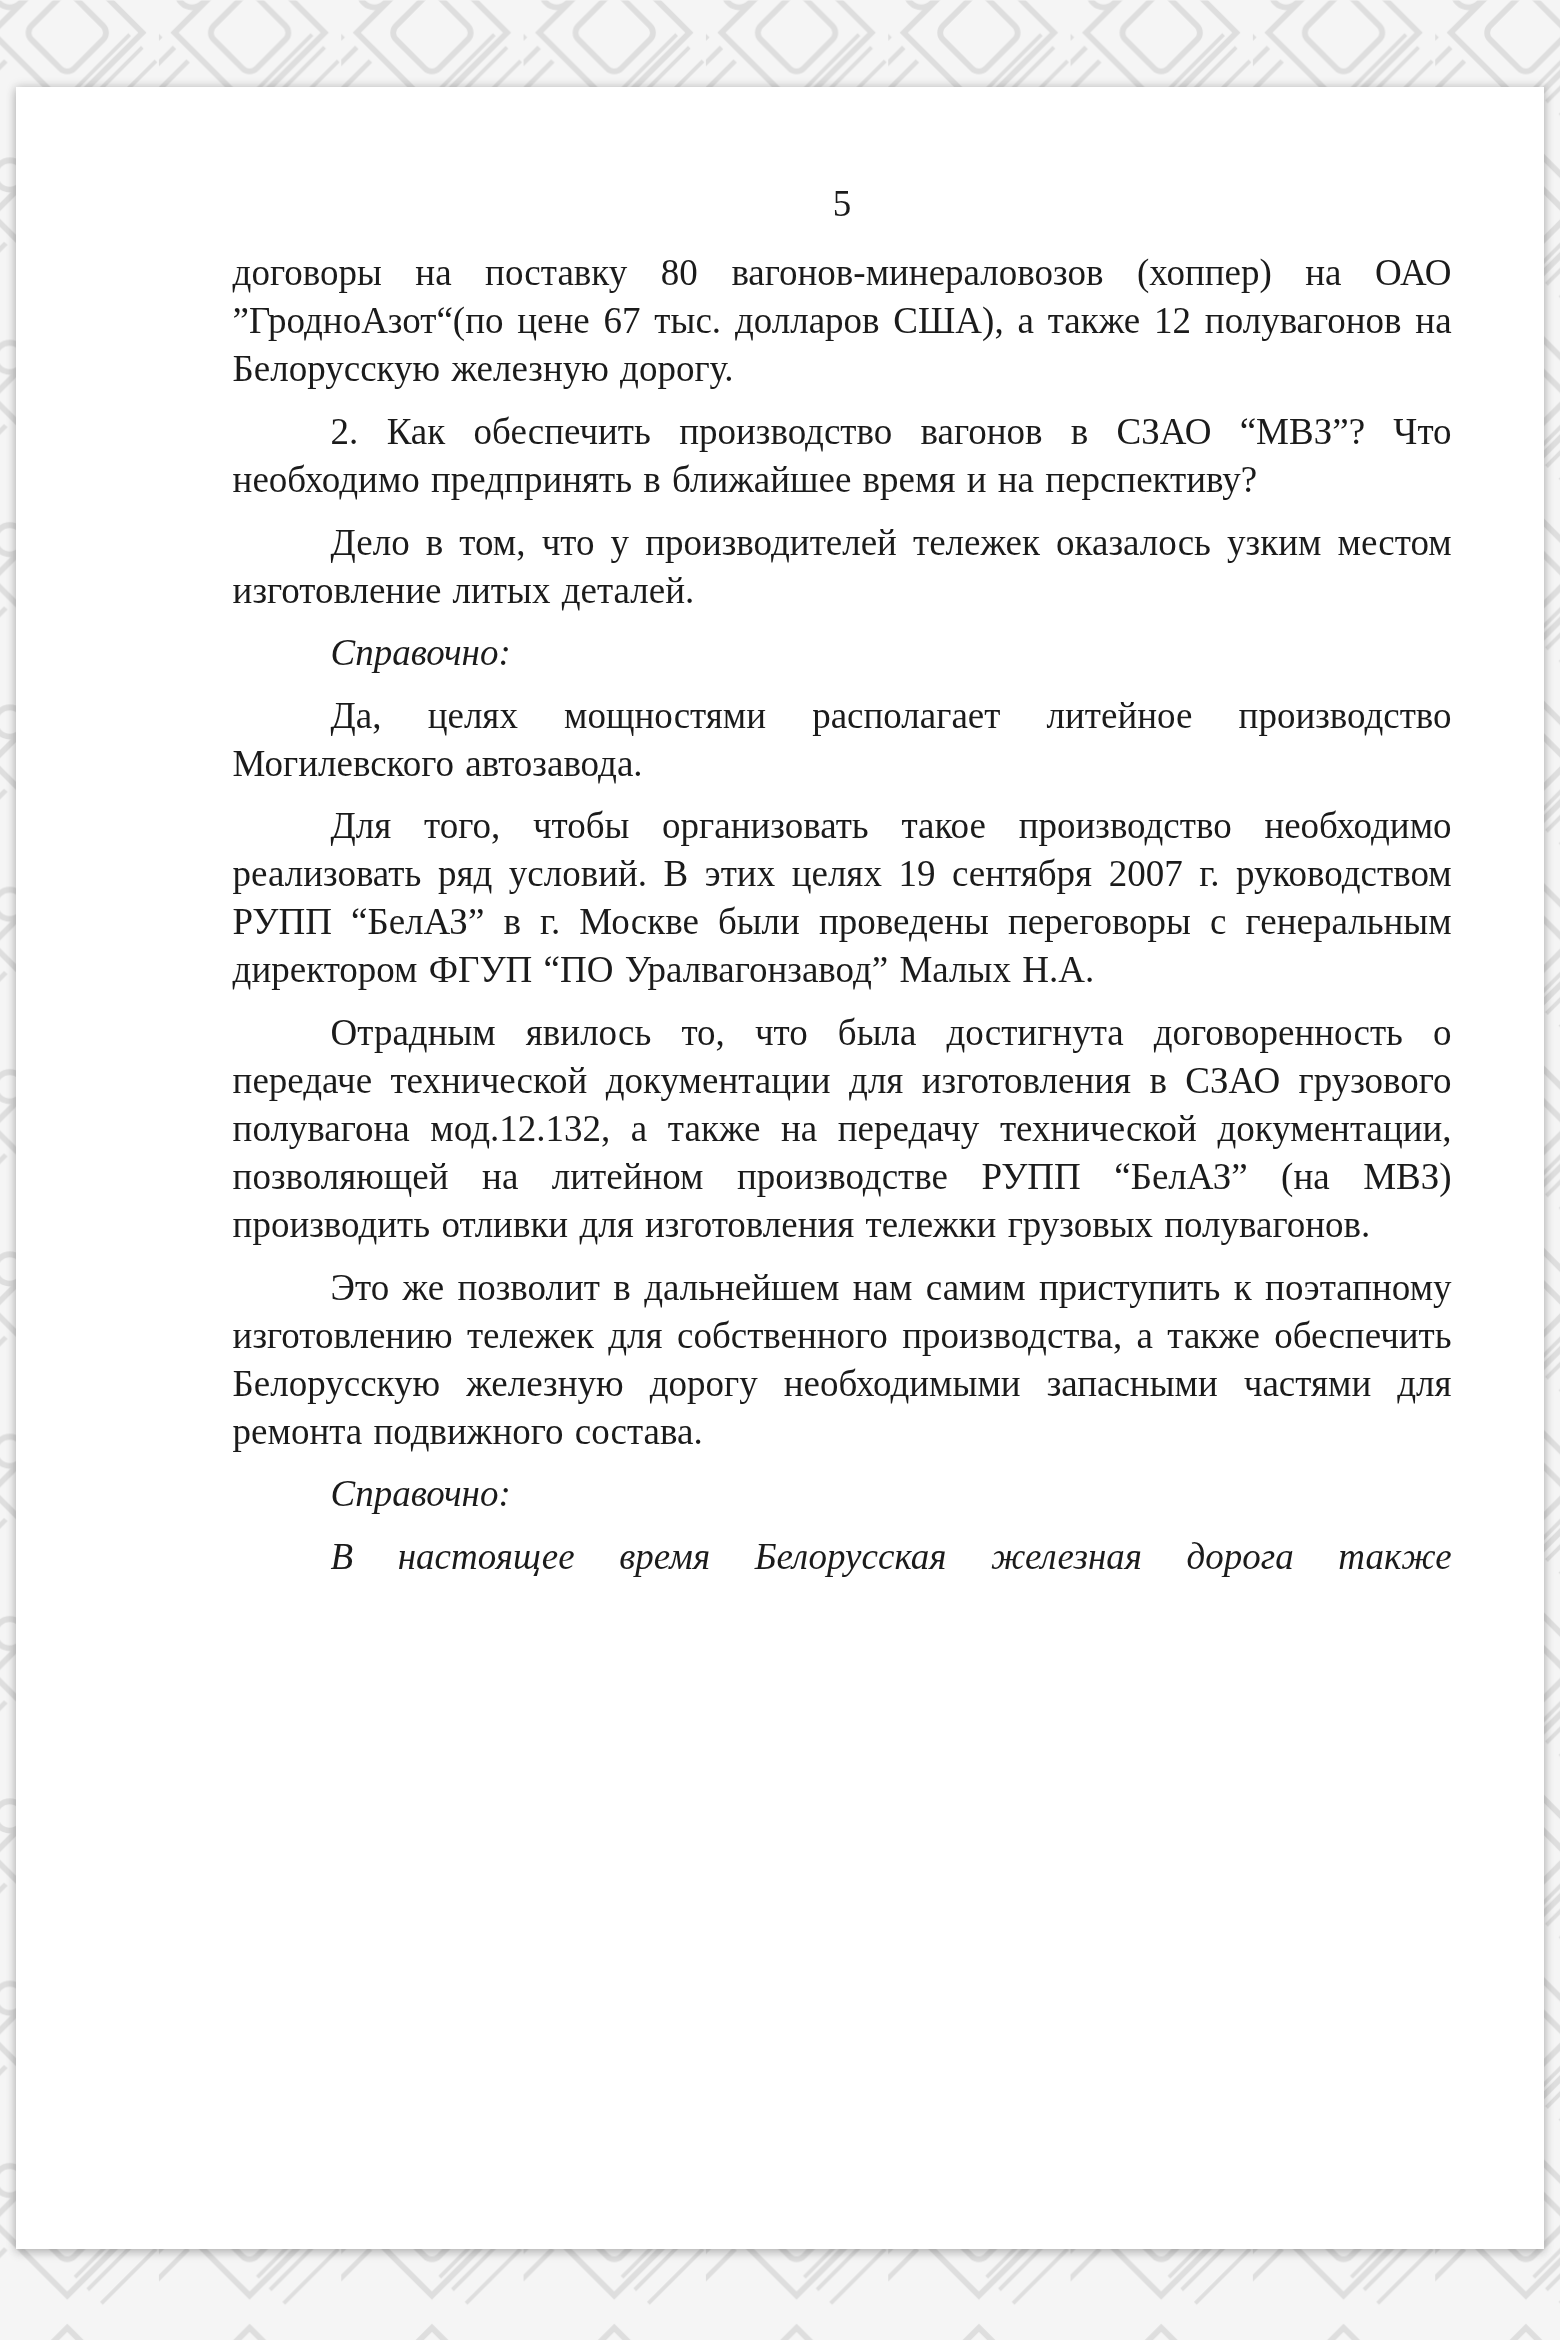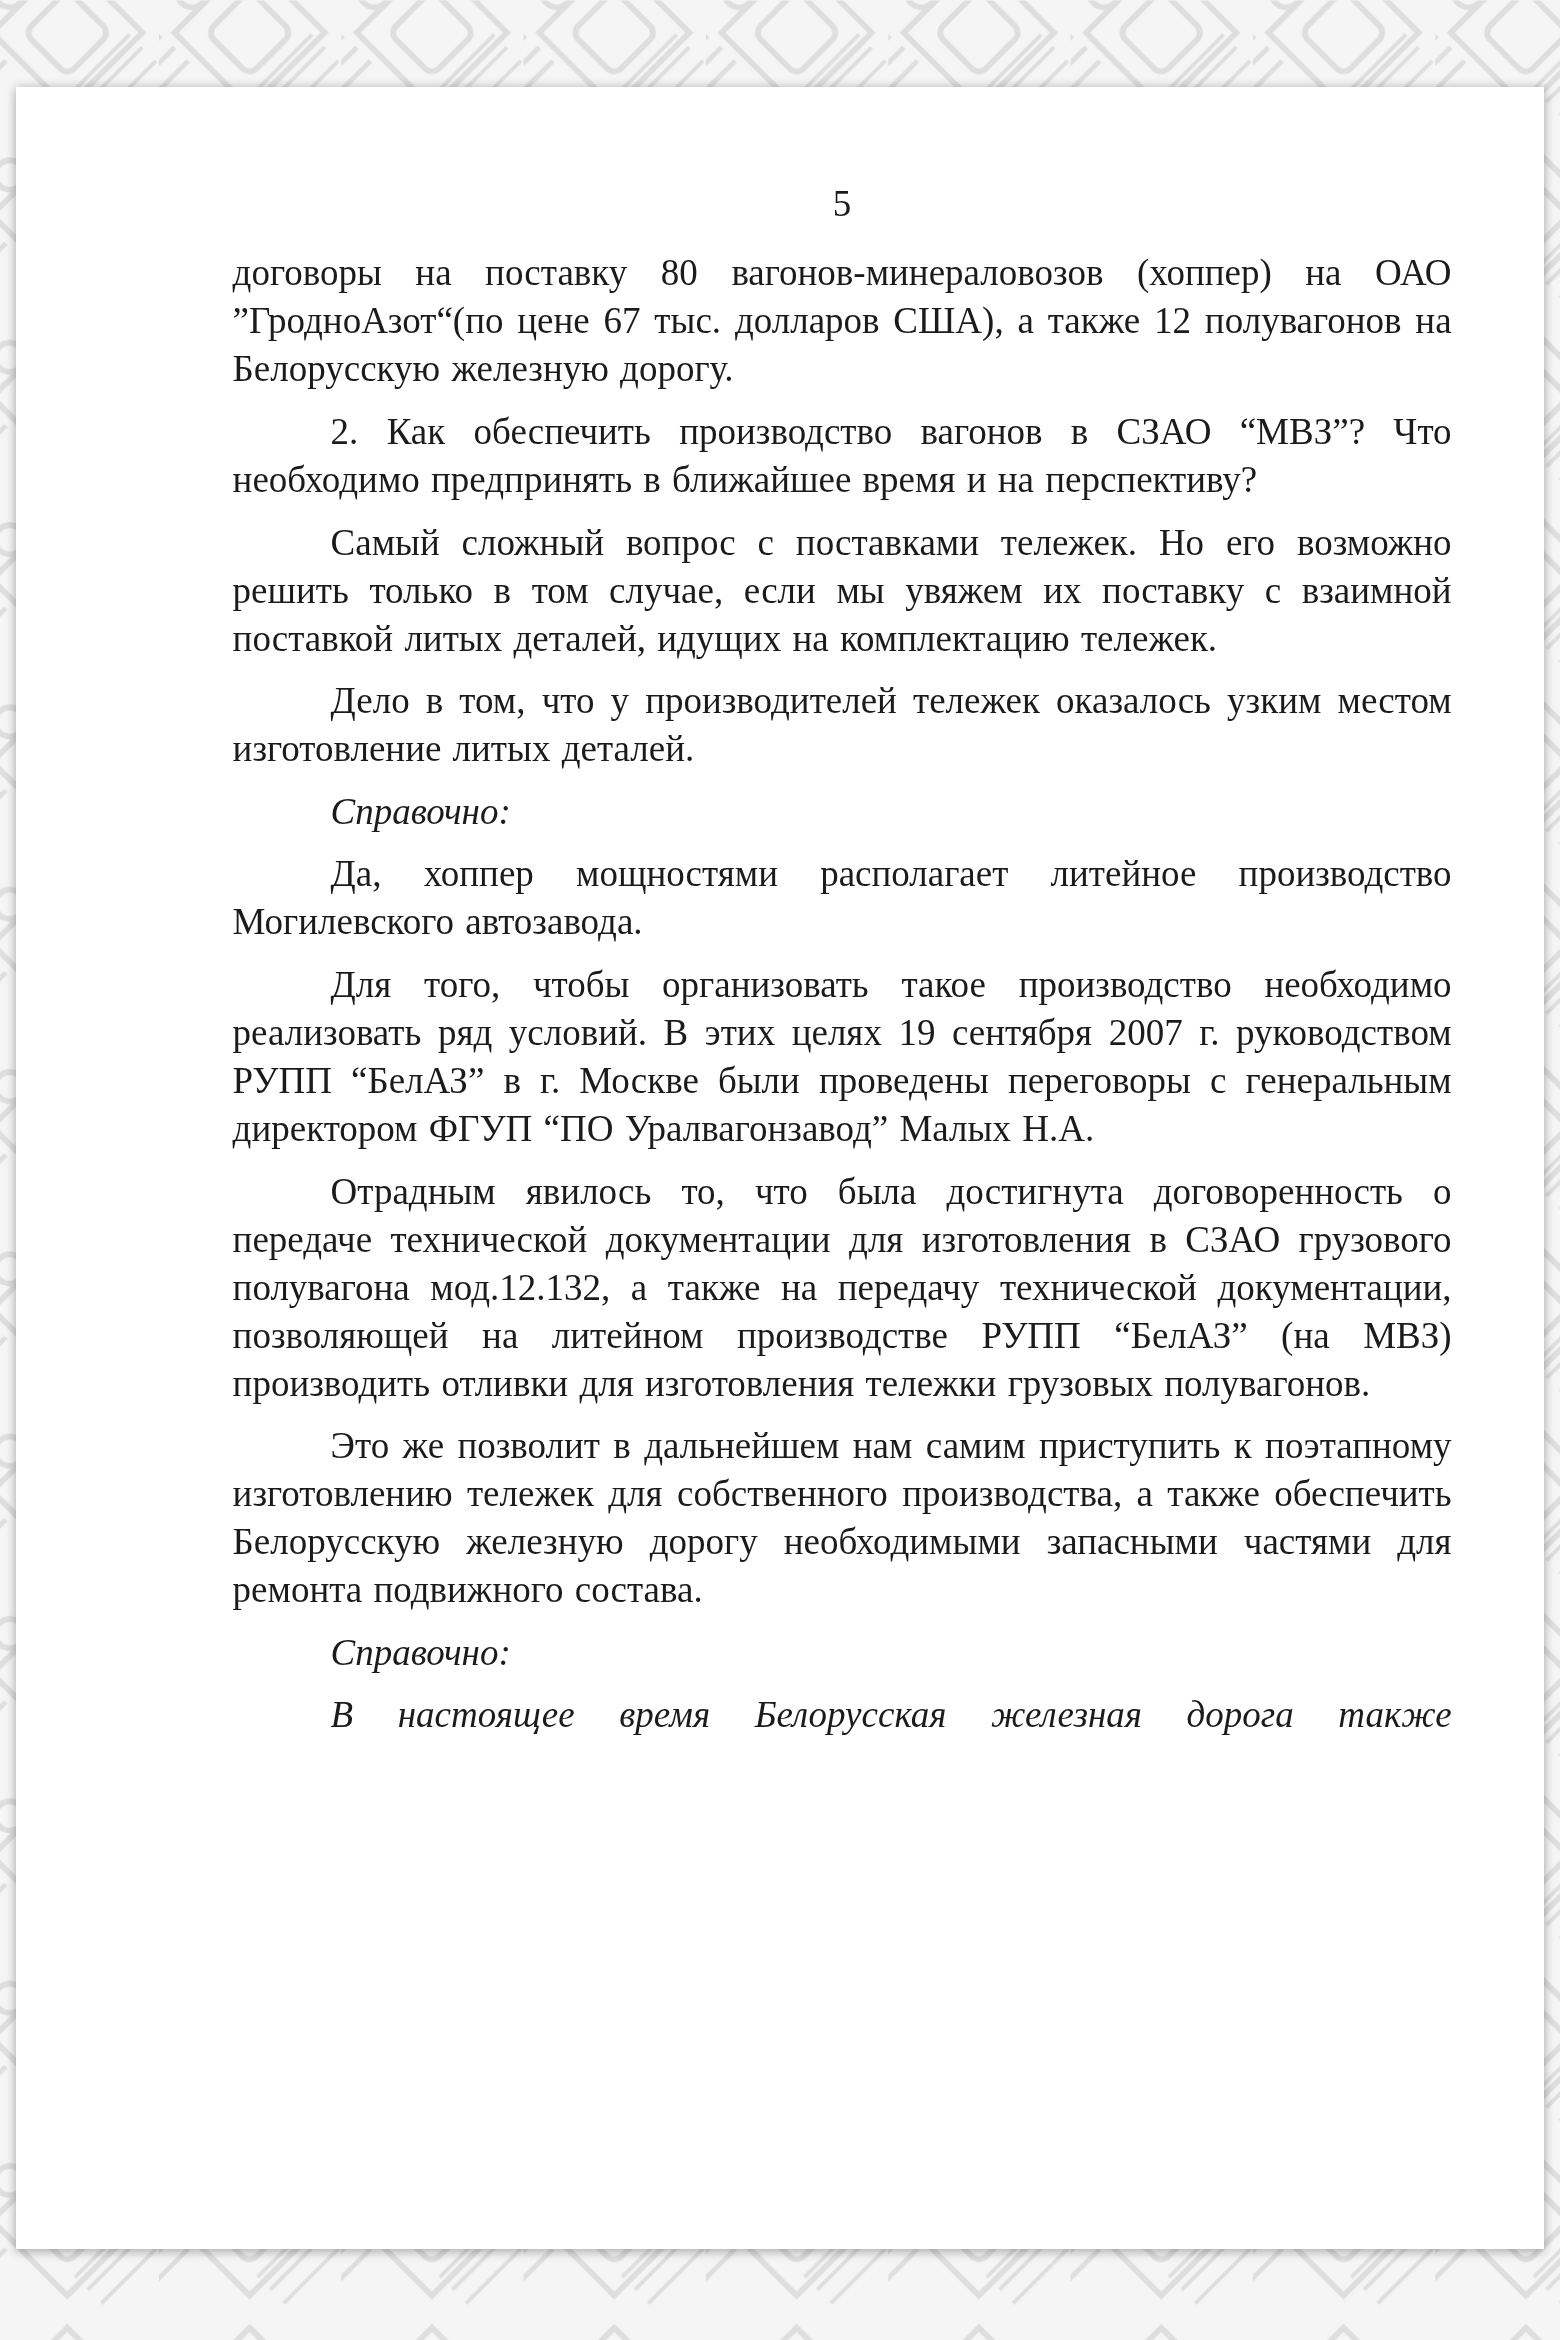--- a/index.html
+++ b/index.html
@@ -61,24 +61,23 @@
     <rect width="1600" height="2400" fill="#f5f5f5"></rect>
     <rect width="1600" height="2400" fill="url(#orn)"></rect>
   </svg>
 
   <div class="sheet">
     <div class="content">
       <div class="pageno">5</div>
       <div>
           <p class="para no-indent"><span class="">договоры на поставку </span><span class="b ">80 вагонов-минераловозов</span><span class=""> (хоппер) на ОАО ”ГродноАзот“(по цене 67 тыс. долларов США), а также 12 полувагонов на Белорусскую железную дорогу.</span></p>
           <p class="para"><span class="b ">2. Как обеспечить производство вагонов в СЗАО “МВЗ”? Что необходимо предпринять в ближайшее время и на перспективу?</span></p>
-          <p class="para"><span class="">Самый сложный вопрос с поставками тележек. Но его возможно решить только в том случае, </span><span class="b ">если мы увяжем их поставку с взаимной поставкой литых деталей, идущих на комплектацию тележек.</span></p>
           <p class="para"><span class="">Дело в том, что у производителей тележек оказалось узким местом </span><span class="b ">изготовление литых деталей.</span></p>
           <p class="para"><span class="b i">Справочно:</span></p>
-          <p class="para"><span class="">Да, хоппер мощностями располагает </span><span class="b ">литейное производство Могилевского автозавода.</span></p>
+          <p class="para"><span class="">Да, целях мощностями располагает </span><span class="b ">литейное производство Могилевского автозавода.</span></p>
           <p class="para"><span class="">Для того, чтобы организовать такое производство необходимо реализовать ряд условий. В этих целях 19 сентября 2007 г. руководством РУПП “БелАЗ” в г. Москве были проведены переговоры с генеральным директором ФГУП “ПО Уралвагонзавод” Малых Н.А.</span></p>
           <p class="para"><span class="">Отрадным явилось то, что была </span><span class="b ">достигнута договоренность о передаче технической документации</span><span class=""> для изготовления в СЗАО </span><span class="b ">грузового полувагона мод.12.132</span><span class="">, а также на передачу технической документации, позволяющей на литейном производстве РУПП “БелАЗ” (на МВЗ) производить </span><span class="b ">отливки для изготовления тележки грузовых полувагонов.</span></p>
           <p class="para"><span class="">Это же позволит в дальнейшем нам </span><span class="b ">самим приступить к поэтапному изготовлению тележек для собственного производства</span><span class="">, а также обеспечить Белорусскую железную дорогу необходимыми запасными частями для ремонта подвижного состава.</span></p>
           <p class="para"><span class="b i">Справочно:</span></p>
           <p class="para justify-last"><span class="i">В настоящее время Белорусская железная дорога также</span></p>
         </div>
     </div>
   </div>
 
 </div>

